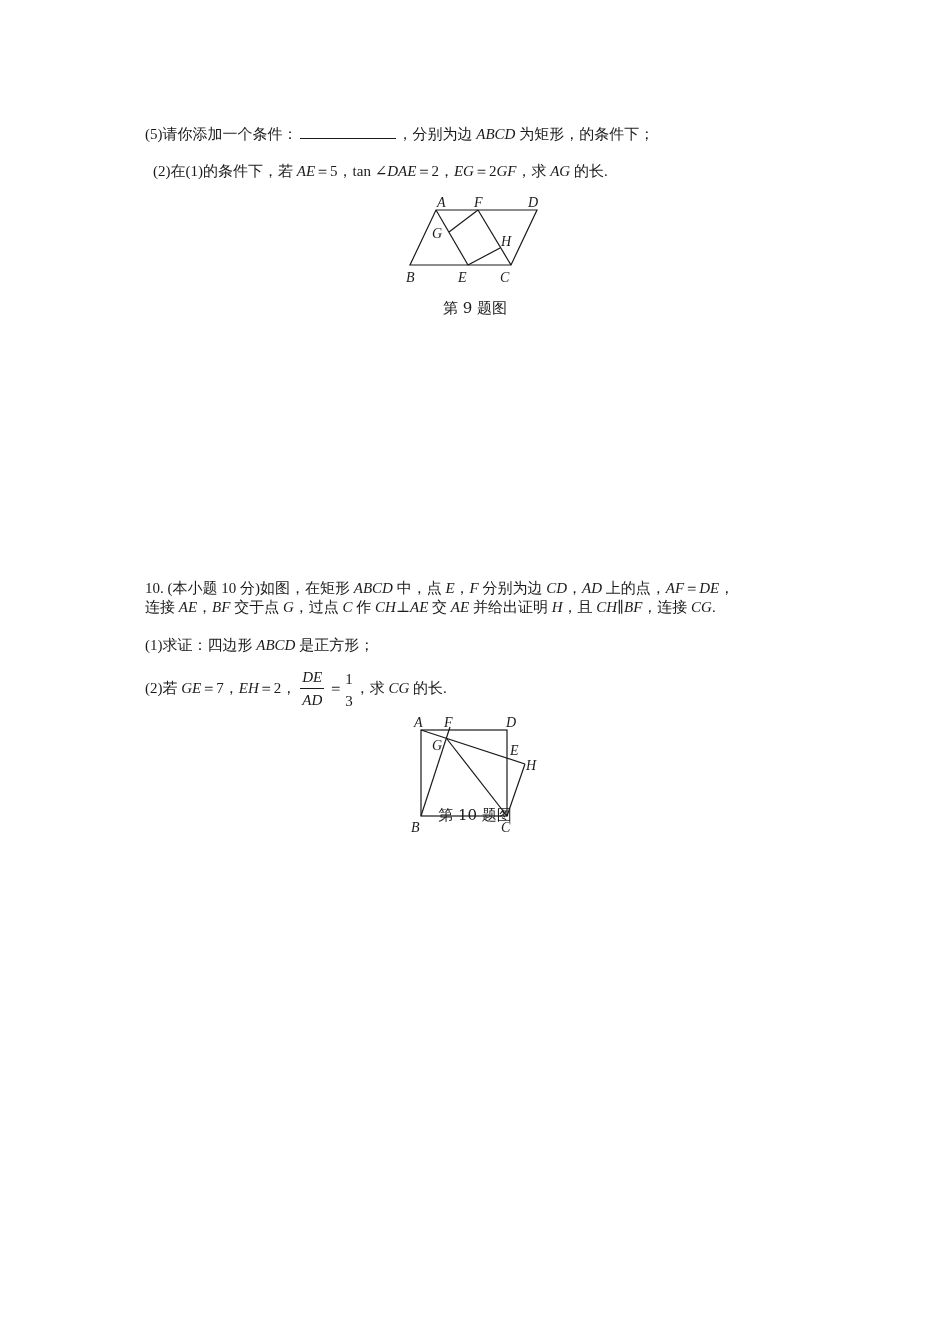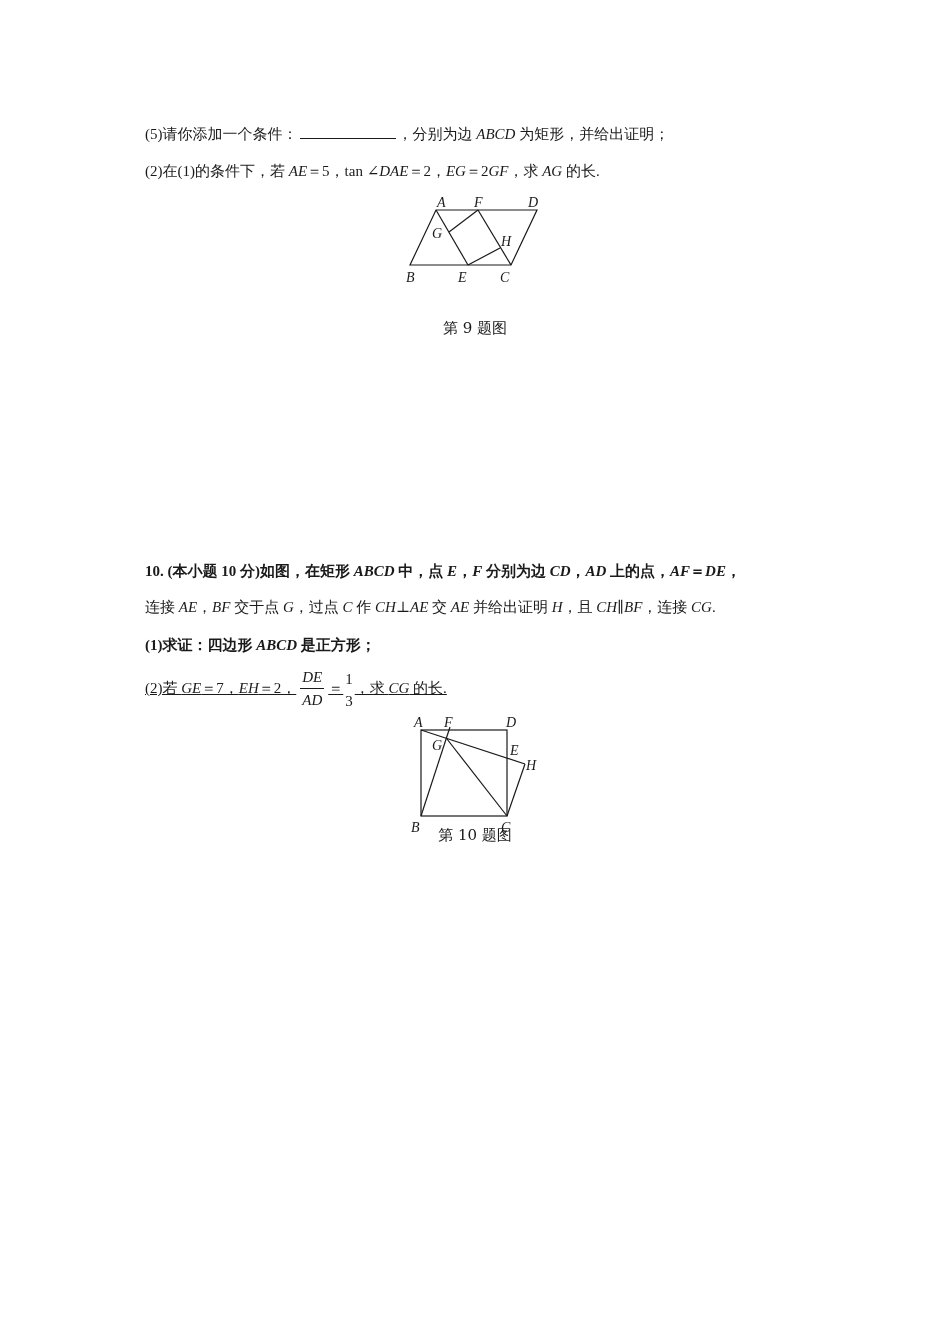--- a/index.html
+++ b/index.html
@@ -61,37 +61,36 @@
   .frac-plain span { display: block; }
   .figure {
     position: absolute;
   }
   .caption {
     position: absolute;
     font-size: 15px;
     font-family: "DejaVu Serif", "Liberation Serif", serif;
     text-align: center;
     white-space: nowrap;
-    margin-top: 20px;
   }
   svg text {
     font-family: "Liberation Serif", "DejaVu Serif", serif;
     font-style: italic;
     font-size: 14px;
     fill: #1a1a1a;
   }
 </style>
 </head>
 <body>
 
 <div class="line" style="top:124px;">
-  <span>(5)请你添加一个条件：</span><span class="blank"></span><span>，分别为边 </span><i>ABCD</i><span> 为矩形，并给出证明；</span>
+  <span>(5)请你添加一个条件：</span><span class="blank"></span><span>，分别为边 </span><i>ABCD</i><span> 为矩形，的条件下；</span>
 </div>
 
-<div class="line" style="top:161px;">
+<div class="line" style="top:161px;margin-left:8px;">
   <span>(2)在(1)的条件下，若 </span><i>AE</i><span>＝5，tan ∠</span><i>DAE</i><span>＝2，</span><i>EG</i><span>＝2</span><i>GF</i><span>，求 </span><i>AG</i><span> 的长.</span>
 </div>
 
 <svg class="figure" style="left:395px; top:190px;" width="170" height="100" viewBox="395 190 170 100">
   <g stroke="#1a1a1a" stroke-width="1.2" fill="none">
 
     <polygon points="436,210 537,210 511,265 410,265"></polygon>
 
     <line x1="436" y1="210" x2="468" y2="265"></line>
 
@@ -105,33 +104,33 @@
   <text x="474" y="207">F</text>
   <text x="528" y="207">D</text>
   <text x="432" y="238">G</text>
   <text x="501" y="246">H</text>
   <text x="406" y="282">B</text>
   <text x="458" y="282">E</text>
   <text x="500" y="282">C</text>
 </svg>
 <div class="caption" style="left:425px; top:299px; width:100px;">第 9 题图</div>
 
-<div class="line" style="top:561px;font-weight:bold;">
+<div class="line" style="top:578px;">
   <span>10. (本小题 10 分)如图，在矩形 </span><i>ABCD</i><span> 中，点 </span><i>E</i><span>，</span><i>F</i><span> 分别为边 </span><i>CD</i><span>，</span><i>AD</i><span> 上的点，</span><i>AF</i><span>＝</span><i>DE</i><span>，</span>
 </div>
 
 <div class="line" style="top:597px;">
   <span>连接 </span><i>AE</i><span>，</span><i>BF</i><span> 交于点 </span><i>G</i><span>，过点 </span><i>C</i><span> 作 </span><i>CH</i><span>⊥</span><i>AE</i><span> 交 </span><i>AE</i><span> 并给出证明 </span><i>H</i><span>，且 </span><i>CH</i><span>∥</span><i>BF</i><span>，连接 </span><i>CG</i><span>.</span>
 </div>
 
-<div class="line" style="top:635px;font-weight:bold;">
+<div class="line" style="top:635px;">
   <span>(1)求证：四边形 </span><i>ABCD</i><span> 是正方形；</span>
 </div>
 
-<div class="line" style="top:665px; line-height:46px; height:46px;text-decoration:underline;">
+<div class="line" style="top:665px; line-height:46px; height:46px;">
   <span>(2)若 </span><i>GE</i><span>＝7，</span><i>EH</i><span>＝2，</span><span class="frac"><span class="num it">DE</span><span class="den it">AD</span></span><span>＝</span><span class="frac-plain"><span>1</span><span>3</span></span><span>，求 </span><i>CG</i><span> 的长.</span>
 </div>
 
 <svg class="figure" style="left:400px; top:710px;" width="150" height="125" viewBox="400 710 150 125">
   <g stroke="#1a1a1a" stroke-width="1.2" fill="none">
 
     <rect x="421" y="730" width="86" height="86"></rect>
 
     <line x1="421" y1="730" x2="525" y2="764"></line>
 

